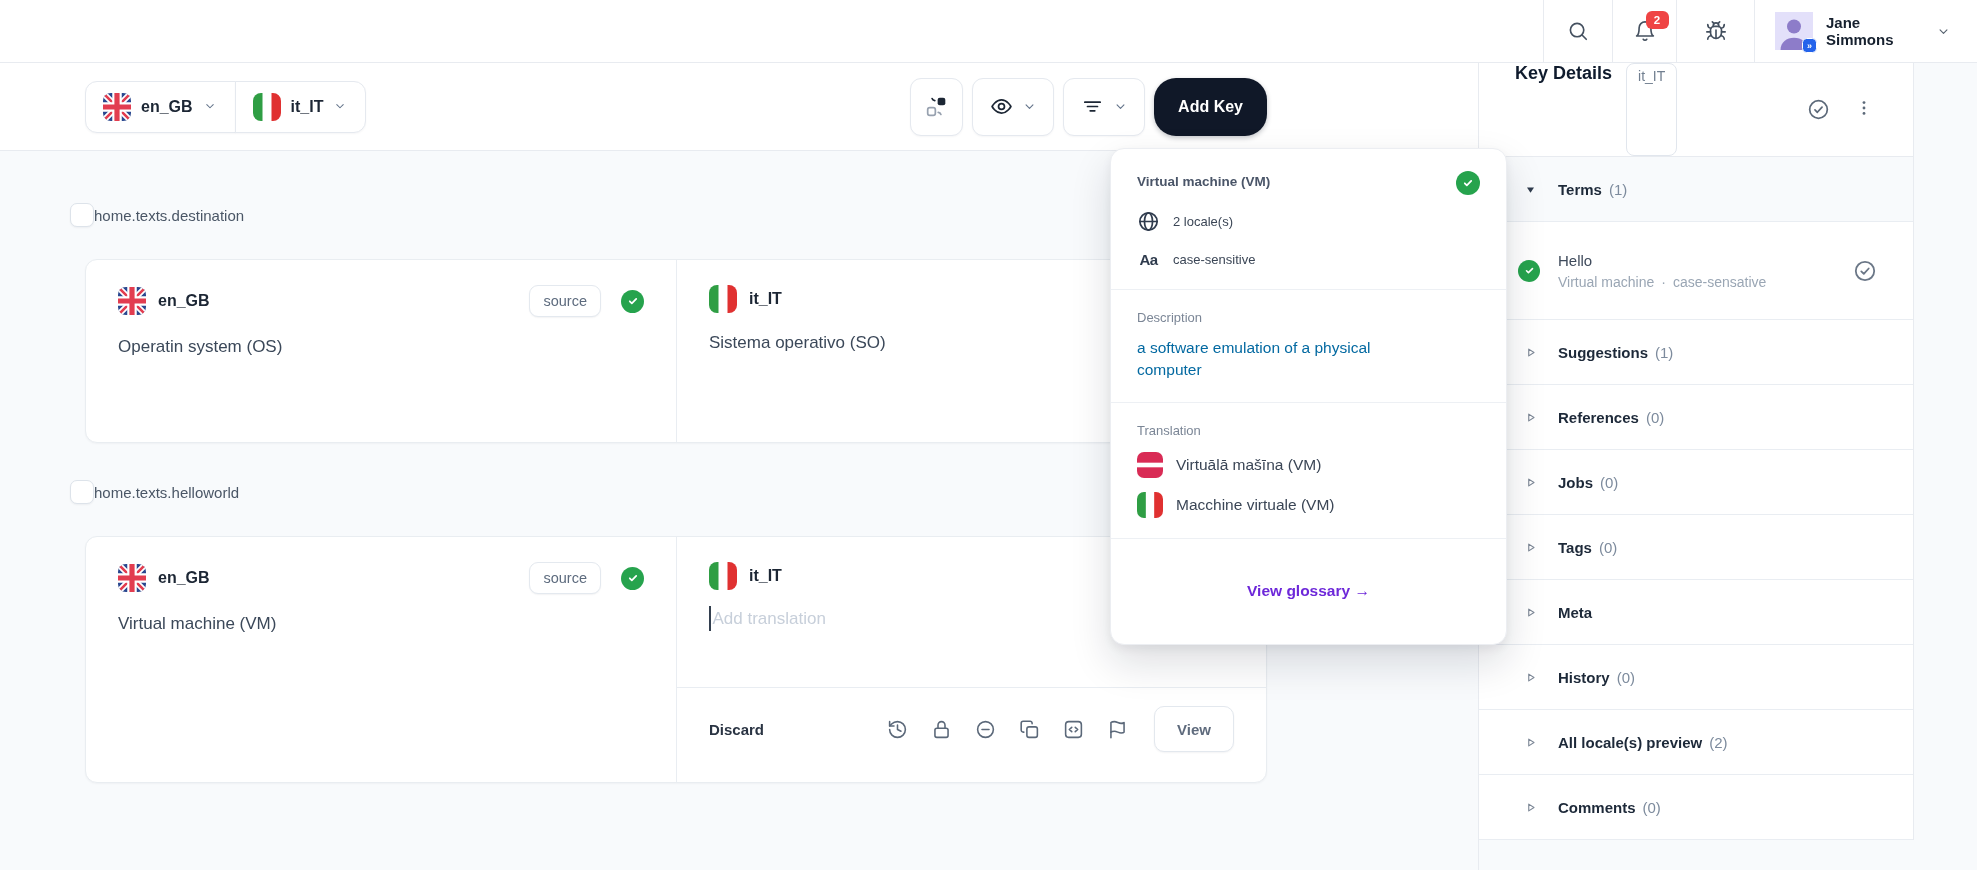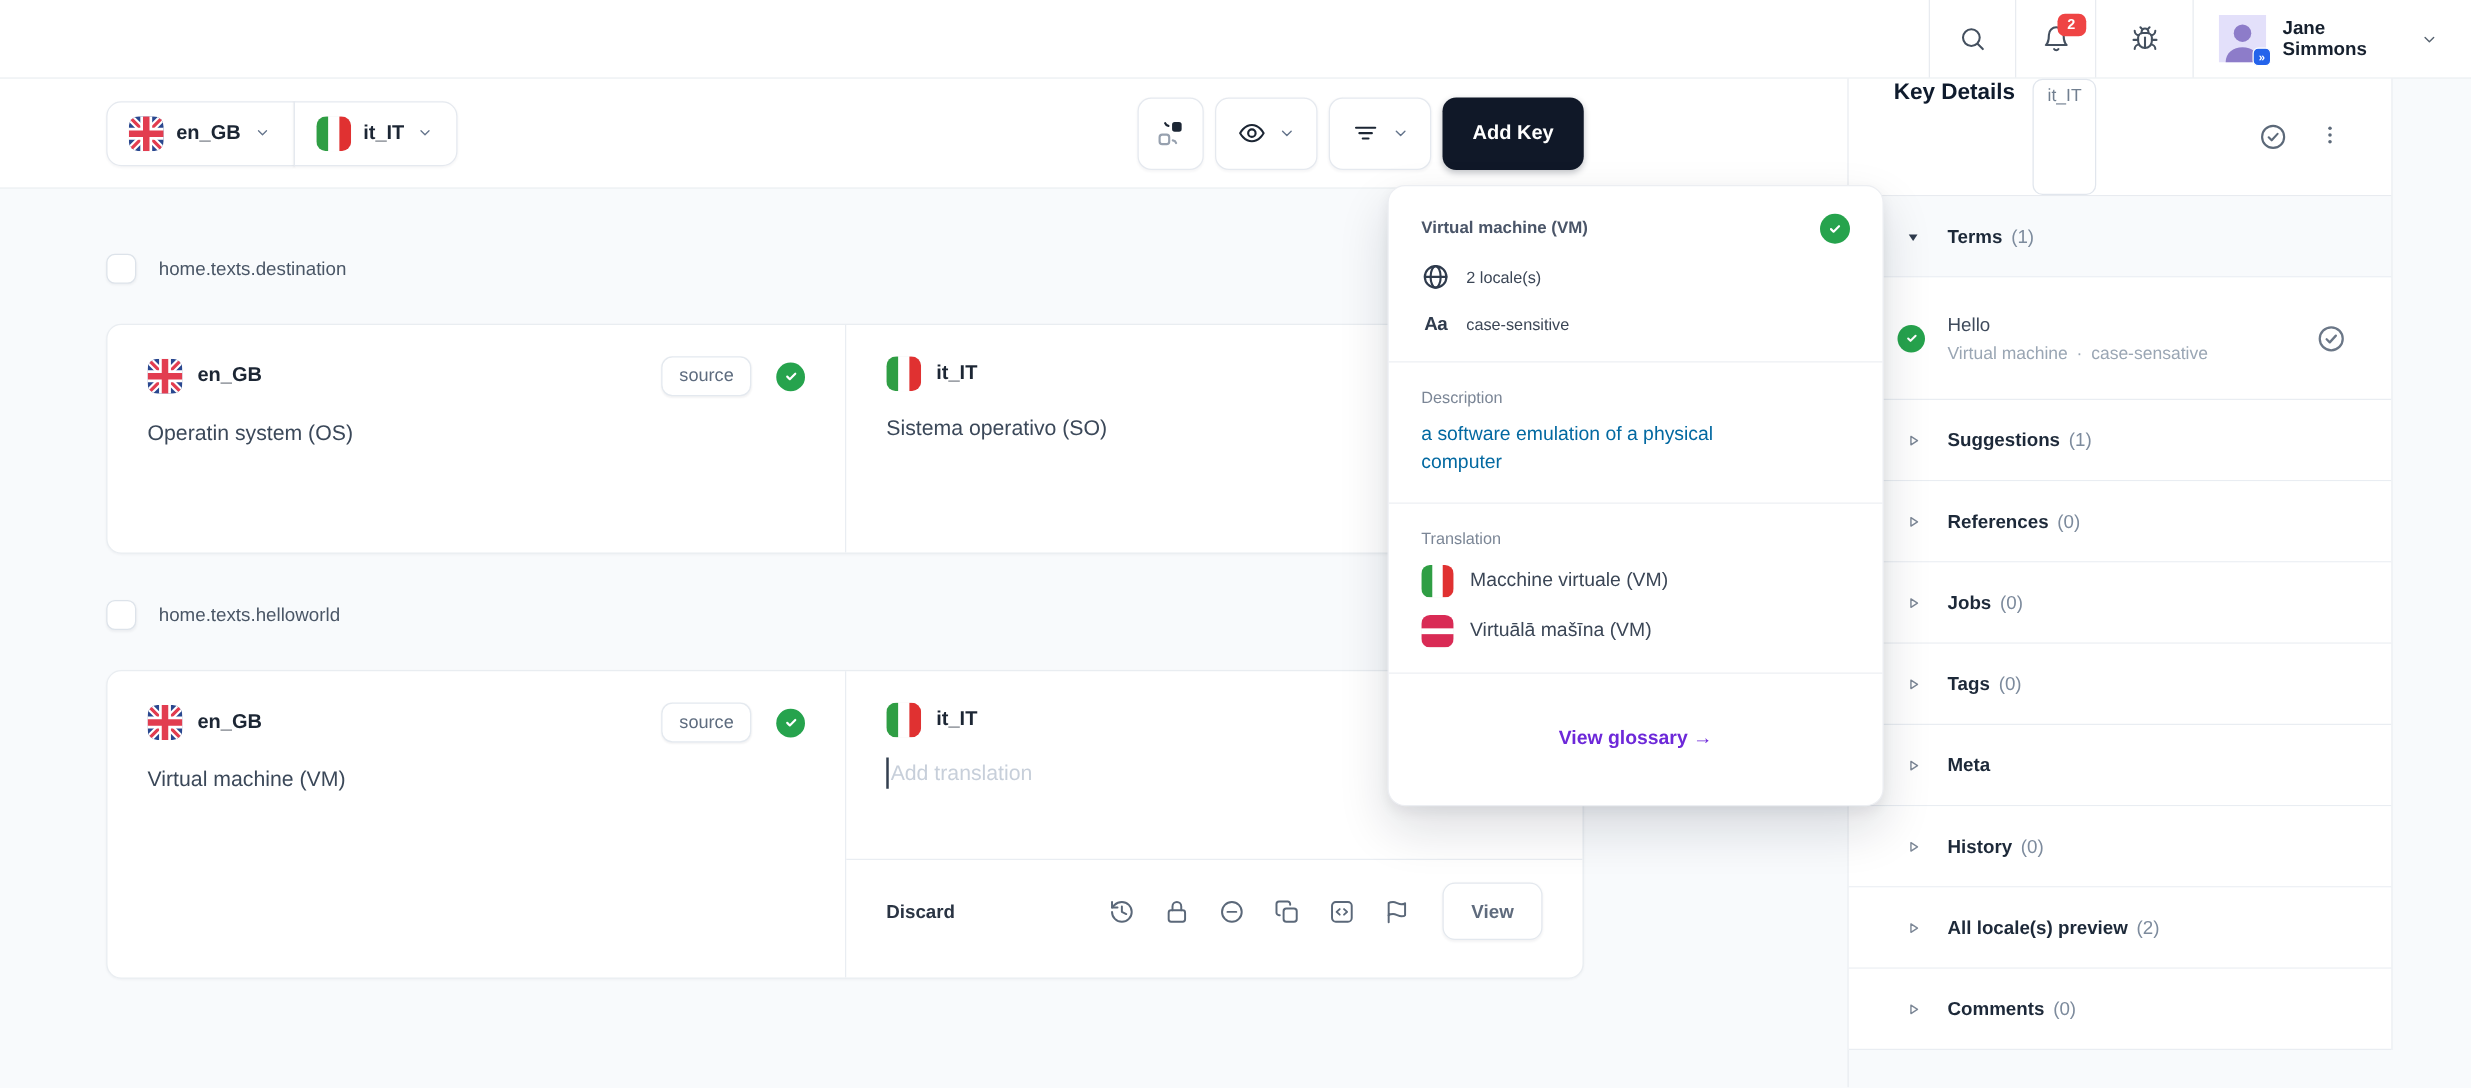--- a/index.html
+++ b/index.html
@@ -27,25 +27,25 @@
   .lang-group{display:flex}
   .lang-btn{height:52px;background:#fff;border:1px solid #e5e9ef;display:flex;align-items:center;gap:10px;padding:0 17px;box-shadow:0 1px 2px rgba(16,24,40,.04);cursor:pointer}
   .lang-btn.first{border-radius:12px 0 0 12px}
   .lang-btn.last{border-radius:0 12px 12px 0;margin-left:-1px}
   .lang-code{font-size:16px;font-weight:700;color:#1c2634}
   .flag{display:inline-flex;border-radius:8px;overflow:hidden;box-shadow:inset 0 0 0 1px rgba(16,24,40,.07);flex:0 0 auto}
   .chev{width:15px;height:15px;color:#64748b}
   .tb-right{margin-left:auto;display:flex;align-items:center;gap:9px}
   .icon-btn{height:58px;background:#fff;border:1px solid #e5e9ef;border-radius:11px;display:flex;align-items:center;justify-content:center;gap:9px;box-shadow:0 1px 2px rgba(16,24,40,.04);color:#1c2634;cursor:pointer}
   .icon-btn.sq{width:53px}.icon-btn.wide{width:82px}
-  .btn-addkey{height:58px;padding:0 24px;background:#101828;color:#fff;font-size:16px;font-weight:700;border:none;border-radius:11px;display:flex;align-items:center;cursor:pointer;box-shadow:0 2px 5px rgba(16,24,40,.25)}
+  .btn-addkey{height:58px;padding:0 24px;background:#101828;color:#fff;font-size:16px;font-weight:700;border:none;border-radius:22px;display:flex;align-items:center;cursor:pointer;box-shadow:0 2px 5px rgba(16,24,40,.25)}
 
   
   .main{position:absolute;left:0;top:151px;width:1478px;height:719px;background:#f8fafc}
-  .key-row-label{position:absolute;left:85px;display:flex;align-items:center;gap:18px}
+  .key-row-label{position:absolute;left:70px;display:flex;align-items:center;}
   .checkbox{width:24px;height:24px;background:#fff;border:1.5px solid #dde3ea;border-radius:7px;box-shadow:0 1px 2px rgba(16,24,40,.05);cursor:pointer}
   .key-name{font-size:15px;color:#4a5666}
   .card{position:absolute;left:85px;width:1182px;background:#fff;border:1px solid #e9edf1;border-radius:12px;box-shadow:0 1px 2px rgba(15,23,42,.04);display:flex}
   .half{padding:25px 32px;position:relative}
   .half.left{width:591px;border-right:1px solid #e9edf2}
   .half.right{flex:1}
   .locale-row{display:flex;align-items:center;gap:12px}
   .locale-code{font-size:16px;font-weight:700;color:#1c2634}
   .locale-row .spacer{margin-left:auto;display:flex;align-items:center;gap:20px}
   .src-pill{height:32px;padding:0 13px;border:1px solid #e4e9ef;border-radius:9px;background:#fff;font-size:14.5px;color:#5d6b7e;display:flex;align-items:center;box-shadow:0 1px 1.5px rgba(16,24,40,.05)}
@@ -538,35 +538,35 @@
       <div class="pp-label">Description</div>
       <div class="pp-body">a software emulation of a physical computer</div>
     </div>
     <div class="pp-divider"></div>
     <div class="pp-sec">
       <div class="pp-label">Translation</div>
       <div class="pp-trow">
         <span class="flag">
           <svg width="26" height="26" viewBox="0 0 28 28">
               <rect width="28" height="28" fill="#fff"></rect>
-              <rect width="9.5" height="28" fill="#2f9e44"></rect>
-              <rect x="18.5" width="9.5" height="28" fill="#e03131"></rect>
-            </svg>
-        </span>
-        <span class="pp-trow-text">Macchine virtuale (VM)</span>
+              <rect width="28" height="11.5" fill="#d92b55"></rect>
+              <rect y="16.5" width="28" height="11.5" fill="#d92b55"></rect>
+            </svg>
+        </span>
+        <span class="pp-trow-text">Virtuālā mašīna (VM)</span>
       </div>
       <div class="pp-trow">
         <span class="flag">
           <svg width="26" height="26" viewBox="0 0 28 28">
               <rect width="28" height="28" fill="#fff"></rect>
-              <rect width="28" height="11.5" fill="#d92b55"></rect>
-              <rect y="16.5" width="28" height="11.5" fill="#d92b55"></rect>
-            </svg>
-        </span>
-        <span class="pp-trow-text">Virtuālā mašīna (VM)</span>
+              <rect width="9.5" height="28" fill="#2f9e44"></rect>
+              <rect x="18.5" width="9.5" height="28" fill="#e03131"></rect>
+            </svg>
+        </span>
+        <span class="pp-trow-text">Macchine virtuale (VM)</span>
       </div>
     </div>
     <div class="pp-footer">
       <span class="view-glossary">View glossary →</span>
     </div>
   </div>
 
 </div>
 
 </body></html>

